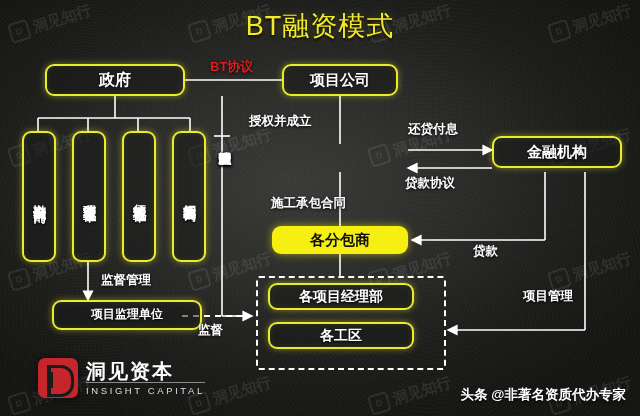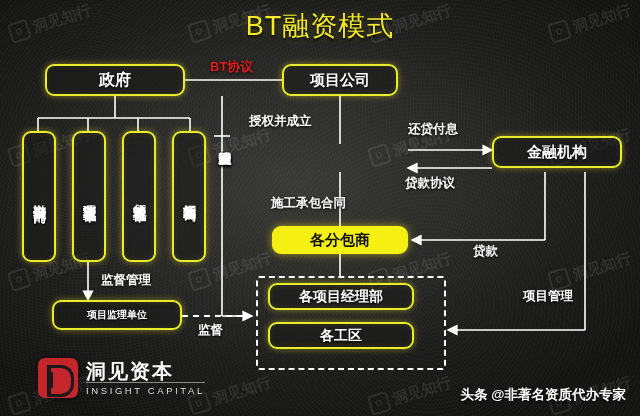--- a/index.html
+++ b/index.html
@@ -238,21 +238,21 @@
 
   <div class="box vert" style="left:22px;top:131px;width:34px;height:131px;">勘查设计部门</div>
   <div class="box vert" style="left:72px;top:131px;width:34px;height:131px;">监理管理单位</div>
   <div class="box vert" style="left:122px;top:131px;width:34px;height:131px;">征地管理单位</div>
   <div class="box vert" style="left:172px;top:131px;width:34px;height:131px;">招标及咨询</div>
 
   <div class="box solid" style="left:272px;top:226px;width:136px;height:28px;font-size:15px;">各分包商</div>
 
   <div class="box" style="left:492px;top:136px;width:130px;height:32px;font-size:15px;font-family:Liberation Serif, serif;">金融机构</div>
 
-  <div class="box" style="left:52px;top:300px;width:130px;height:30px;font-size:10px;">项目监理单位</div>
+  <div class="box" style="left:52px;top:300px;width:150px;height:30px;font-size:12px;">项目监理单位</div>
 
   <div class="box" style="left:268px;top:283px;width:146px;height:27px;font-size:14px;">各项目经理部</div>
   <div class="box" style="left:268px;top:322px;width:146px;height:27px;font-size:14px;border-radius:9px;">各工区</div>
 
   <div class="lbl red" style="left:198px;top:58px;font-size:13px;">BT协议</div>
   <div class="lbl" style="left:249px;top:113px;">授权并成立</div>
   <div class="lbl" style="left:408px;top:121px;">还贷付息</div>
   <div class="lbl" style="left:405px;top:175px;">贷款协议</div>
   <div class="lbl" style="left:271px;top:195px;">施工承包合同</div>
   <div class="lbl" style="left:473px;top:243px;">贷款</div>

